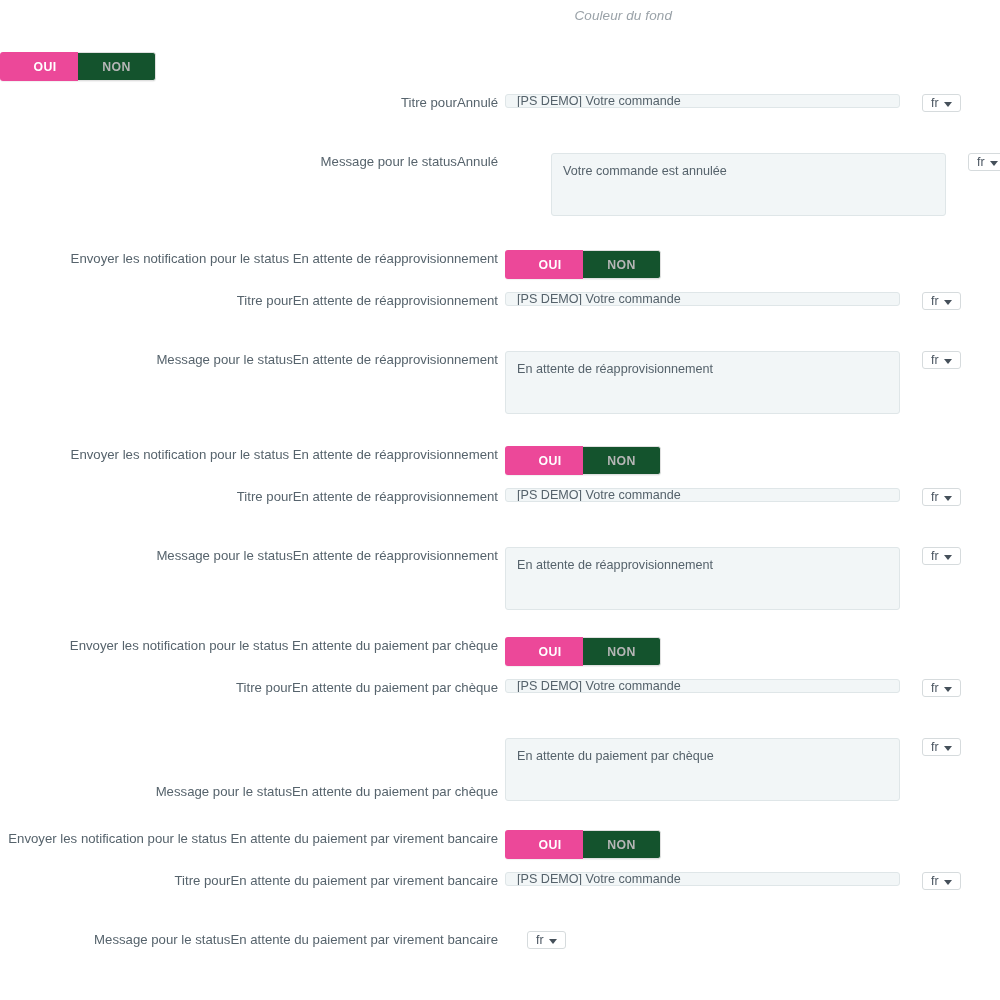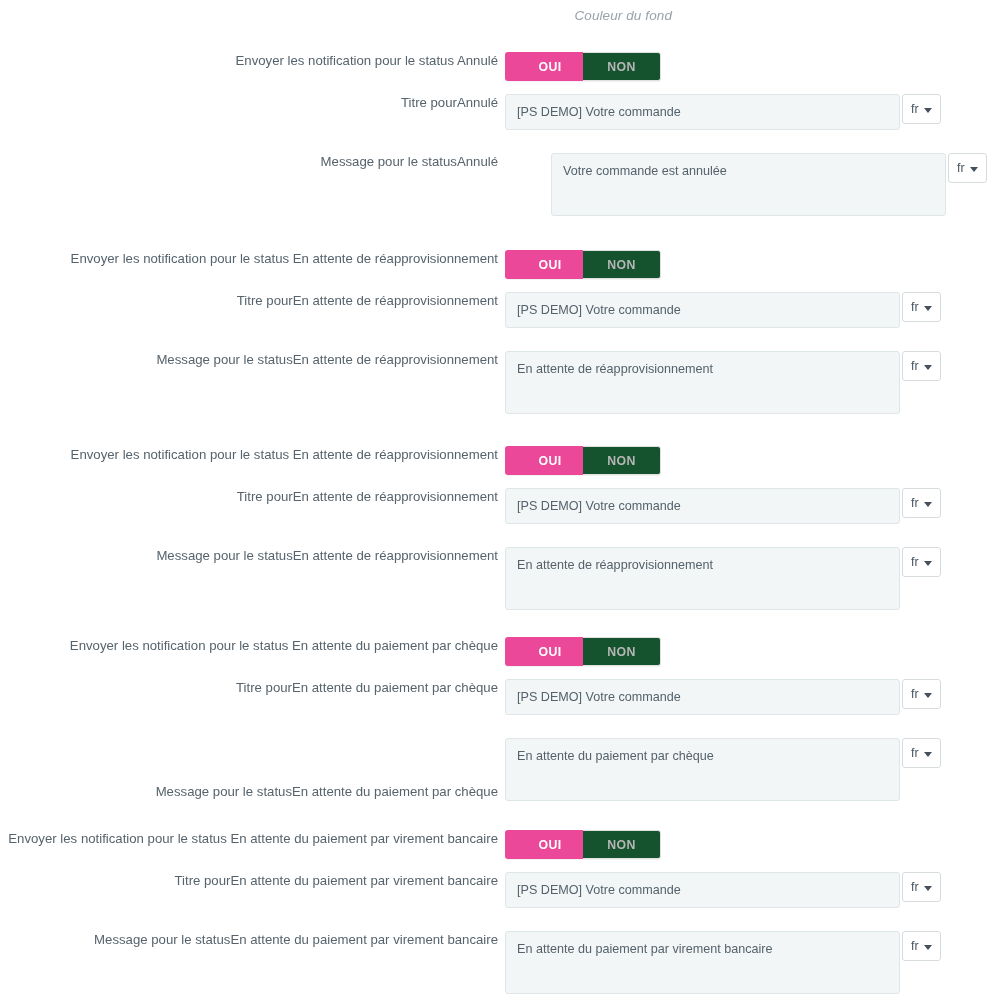--- a/index.html
+++ b/index.html
@@ -80,21 +80,21 @@
     background: #14532d;
     color: #b6b6b6;
     border: 1px solid #e0e0e0;
     border-left: none;
     border-radius: 0 3px 3px 0;
   }
 
   
   .text-input {
     width: 395px;
-    height: 36px;
+    height: 14px;
     background: #f2f6f7;
     border: 1px solid #dfe6e8;
     border-radius: 3px;
     padding: 0 11px;
     font-size: 12.6px;
     color: #55626b;
     font-family: "Liberation Sans", sans-serif;
     line-height: 28px;
     outline: none;
   }
@@ -111,22 +111,22 @@
     color: #55626b;
     font-family: "Liberation Sans", sans-serif;
     line-height: 16px;
     resize: none;
     outline: none;
     overflow: hidden;
   }
 
   
   .lang-btn {
-    margin-left: 2px;
-    height: 30px;
+    margin-left: 22px;
+    height: 18px;
     min-width: 38px;
     padding: 0 8px;
     background: #ffffff;
     border: 1px solid #d6dbdd;
     border-radius: 3px;
     display: inline-flex;
     align-items: center;
     justify-content: center;
     gap: 5px;
     font-size: 12.4px;
@@ -145,21 +145,20 @@
 </style>
 </head>
 <body>
 
 <div id="page">
 
   <div class="section-header">Couleur du fond</div>
 
   <div id="groups-root">
       <div class="form-row" style="top: 52px;">
-        <div class="row-label">Envoyer les notification pour le status Annulé</div>
         <div class="row-control">
           <div class="toggle">
             <div class="seg on">OUI</div>
             <div class="seg off">NON</div>
           </div>
         </div>
       </div>
       <div class="form-row" style="top: 94px;">
         <div class="row-label">Titre pourAnnulé</div>
         <div class="row-control">
@@ -282,21 +281,20 @@
           <input class="text-input" type="text" value="[PS DEMO] Votre commande" style="">
           <button class="lang-btn">
             <span>fr</span>
             <span class="caret"></span>
           </button>
         </div>
       </div>
       <div class="form-row" style="top: 931px;">
         <div class="row-label">Message pour le statusEn attente du paiement par virement bancaire</div>
         <div class="row-control">
-          <textarea class="text-area" style="">En attente du paiement par virement bancaire</textarea>
           <button class="lang-btn">
             <span>fr</span>
             <span class="caret"></span>
           </button>
         </div>
       </div>
     </div>
 
 </div>
 

